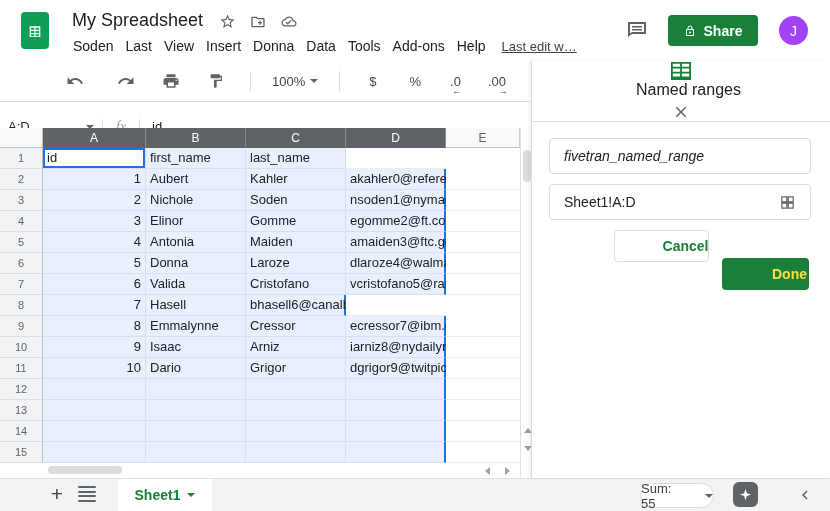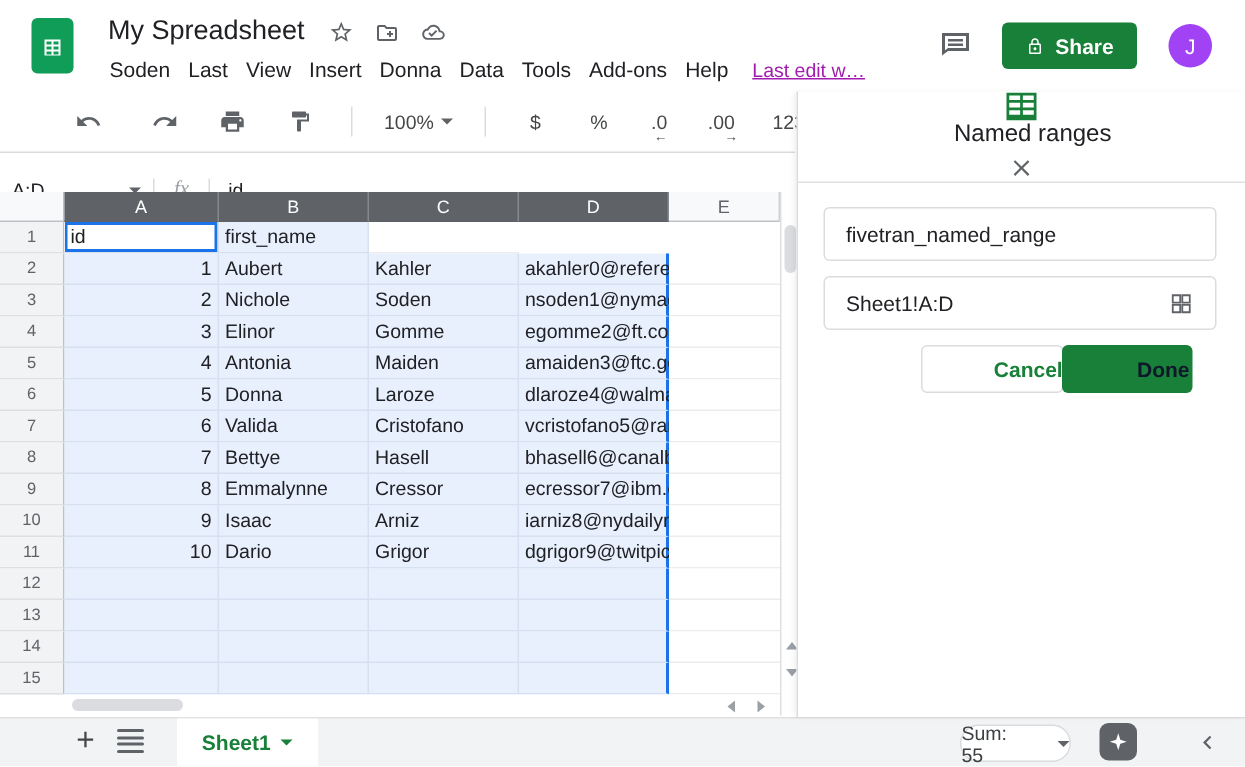--- a/index.html
+++ b/index.html
@@ -12,27 +12,27 @@
   svg{display:block;}
 
   
   .topbar{position:absolute;left:0;top:0;width:830px;height:61px;background:#fff;}
   .logo{position:absolute;left:21px;top:12px;width:28px;height:37px;background:var(--logo-green);border-radius:4px;display:flex;align-items:center;justify-content:center;}
   .doc-title{position:absolute;left:72px;top:10px;font-size:18px;color:#202124;}
   .title-icons{position:absolute;left:219px;top:13px;display:flex;gap:13px;align-items:center;}
   .title-icons svg{fill:var(--icon);}
   .menubar{position:absolute;left:67px;top:36px;display:flex;align-items:center;font-size:14px;}
   .menu-item{padding:2px 6px;border-radius:3px;cursor:default;}
-  .last-edit{margin-left:10px;font-size:13px;color:#a21caf;text-decoration:underline;}
+  .last-edit{margin-left:10px;font-size:13px;color:#404040;text-decoration:underline;}
   .comment-btn{position:absolute;left:625px;top:19px;}
   .share-btn{position:absolute;left:668px;top:15px;width:90px;height:31px;background:var(--green);border:none;border-radius:4px;color:#fff;display:flex;align-items:center;justify-content:center;gap:8px;font-size:14px;font-weight:bold;font-family:inherit;}
   .avatar{position:absolute;left:779px;top:16px;width:29px;height:29px;border-radius:50%;background:#a142f4;color:#fff;display:flex;align-items:center;justify-content:center;font-size:14px;}
 
   
-  .toolbar{position:absolute;left:0;top:61px;width:530px;height:41px;border-bottom:1px solid #dadce0;display:flex;align-items:center;padding-left:46px;gap:13px;}
+  .toolbar{position:absolute;left:0;top:61px;width:530px;height:41px;border-bottom:1px solid #dadce0;display:flex;align-items:center;padding-left:62px;gap:13px;}
   .tb-ico{width:26px;height:26px;display:flex;align-items:center;justify-content:center;border-radius:4px;flex:none;}
   .tb-ico svg{fill:var(--icon);}
   .tb-div{width:1px;height:20px;background:#dadce0;margin:0 8px;flex:none;}
   .tb-text{font-size:13px;color:#444746;display:flex;align-items:center;position:relative;flex:none;}
   .caret{width:0;height:0;border-left:4px solid transparent;border-right:4px solid transparent;border-top:4px solid #5f6368;margin-left:5px;}
   .dec-arrow{position:absolute;font-size:9px;bottom:-7px;color:#444746;}
   .more-dots{font-size:11px;letter-spacing:2px;color:#444746;}
   .collapse-btn{position:absolute;right:14px;top:73px;}
   .collapse-btn svg{fill:var(--icon);}
 
@@ -67,26 +67,26 @@
   .hthumb{position:absolute;left:5px;top:3px;width:74px;height:8px;background:#dadce0;border-radius:4px;}
   .left-ar{left:442px;top:4px;border-top:4px solid transparent;border-bottom:4px solid transparent;border-right:5px solid #9aa0a6;}
   .right-ar{left:462px;top:4px;border-top:4px solid transparent;border-bottom:4px solid transparent;border-left:5px solid #9aa0a6;}
 
   
   .panel{position:absolute;left:531px;top:61px;width:299px;height:417px;background:#fff;border-left:1px solid #dadce0;box-shadow:-2px 0 4px rgba(0,0,0,.06);z-index:5;}
   .panel-header{position:absolute;left:0;top:0;width:100%;height:61px;display:flex;align-items:center;padding:0 18px;border-bottom:1px solid #e0e0e0;flex-direction:column;}
   .panel-title{font-size:16px;color:#202124;margin-left:15px;flex:1;}
   .close-btn svg{fill:var(--icon);}
   .panel-input{position:absolute;left:17px;width:262px;height:36px;border:1px solid #dadce0;border-radius:4px;font-size:14px;color:#202124;padding:0 14px;font-family:inherit;display:flex;align-items:center;background:#fff;}
-  .input-name{top:77px;}
+  .input-name{top:77px;font-style:italic;}
   .input-range{top:123px;justify-content:space-between;}
   .btn-row{position:absolute;top:169px;left:0;width:100%;height:32px;}
   .btn{position:absolute;height:32px;border-radius:4px;font-size:14px;font-weight:bold;font-family:inherit;display:flex;align-items:center;justify-content:center;padding-left:48px;}
   .btn-cancel{left:82px;width:95px;background:#fff;border:1px solid #dadce0;color:var(--green);}
-  .btn-done{left:176px;width:87px;background:var(--green);border:none;color:#0f172a;}
+  .btn-done{left:190px;width:87px;background:var(--green);border:none;color:#fde047;margin-top:28px;}
 
   
   .bottombar{position:absolute;left:0;top:478px;width:830px;height:33px;background:#f1f3f4;border-top:1px solid #e0e0e0;}
   .add-sheet{position:absolute;left:44px;top:2px;width:26px;height:26px;font-size:21px;color:#444746;display:flex;align-items:center;justify-content:center;}
   .all-sheets{position:absolute;left:78px;top:7px;width:18px;height:16px;display:flex;flex-direction:column;justify-content:space-between;}
   .all-sheets i{display:block;height:2px;background:#5f6368;border-radius:1px;}
   .sheet-tab{position:absolute;left:118px;top:0;width:94px;height:32px;background:#fff;display:flex;align-items:center;justify-content:center;gap:7px;font-size:14px;font-weight:bold;color:var(--green);}
   .sheet-tab .caret{border-top-color:var(--green);margin-left:0;}
   .sum-pill{position:absolute;left:640px;top:4px;width:74px;height:25px;background:#fff;border:1px solid #dadce0;border-radius:13px;display:flex;align-items:center;justify-content:center;gap:17px;font-size:13px;color:#3c4043;}
   .explore-btn{position:absolute;left:733px;top:3px;width:25px;height:25px;background:#5f6368;border-radius:6px;display:flex;align-items:center;justify-content:center;}
@@ -221,20 +221,21 @@
       <div class="col-header sel">B</div>
       <div class="col-header sel">C</div>
       <div class="col-header sel">D</div>
       <div class="col-header">E</div>
     </div>
   <div>
       <div class="grid-row">
         <div class="row-header">1</div>
         <div class="cell sel-cell active-cell">id</div>
         <div class="cell sel-cell">first_name</div>
+        <div class="cell sel-cell">last_name</div>
         <div class="cell ecol"></div>
       </div>
       <div class="grid-row">
         <div class="row-header">2</div>
         <div class="cell sel-cell num">1</div>
         <div class="cell sel-cell">Aubert</div>
         <div class="cell sel-cell">Kahler</div>
         <div class="cell sel-cell dcol">akahler0@reference.com</div>
         <div class="cell ecol"></div>
       </div>
@@ -274,21 +275,20 @@
         <div class="row-header">7</div>
         <div class="cell sel-cell num">6</div>
         <div class="cell sel-cell">Valida</div>
         <div class="cell sel-cell">Cristofano</div>
         <div class="cell sel-cell dcol">vcristofano5@rambler.ru</div>
         <div class="cell ecol"></div>
       </div>
       <div class="grid-row">
         <div class="row-header">8</div>
         <div class="cell sel-cell num">7</div>
-        <div class="cell sel-cell">Bettye</div>
         <div class="cell sel-cell">Hasell</div>
         <div class="cell sel-cell dcol">bhasell6@canalblog.com</div>
         <div class="cell ecol"></div>
       </div>
       <div class="grid-row">
         <div class="row-header">9</div>
         <div class="cell sel-cell num">8</div>
         <div class="cell sel-cell">Emmalynne</div>
         <div class="cell sel-cell">Cressor</div>
         <div class="cell sel-cell dcol">ecressor7@ibm.com</div>

